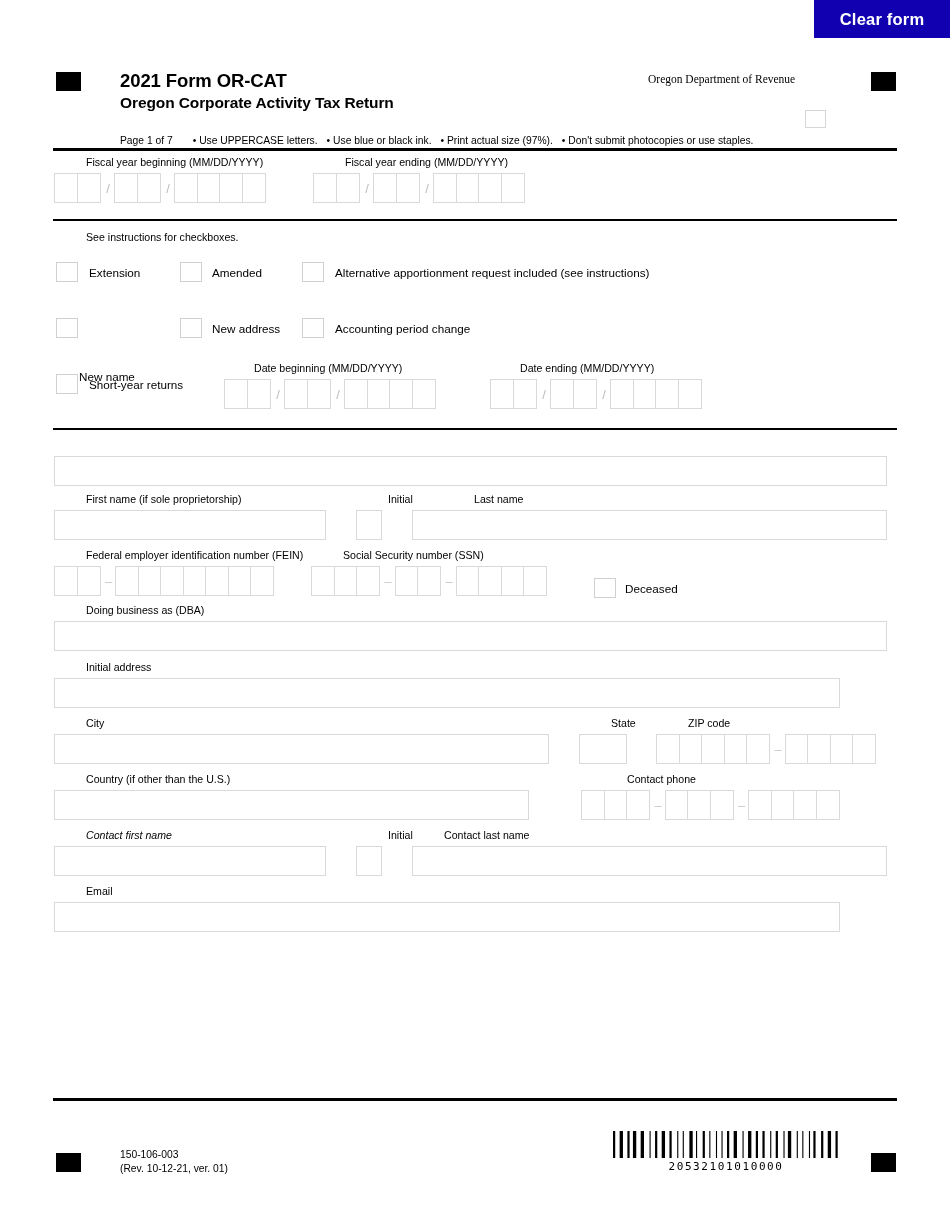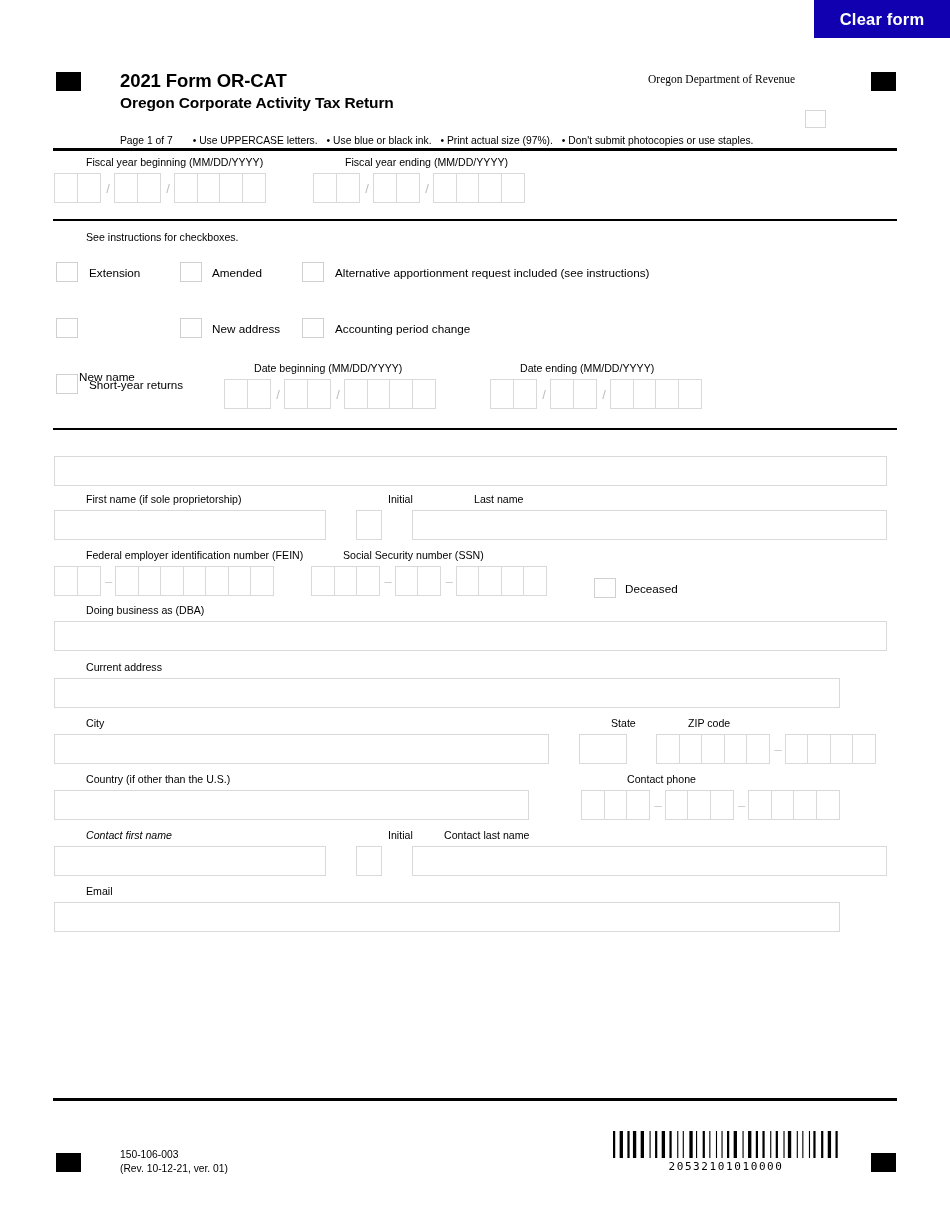--- a/index.html
+++ b/index.html
@@ -349,21 +349,21 @@
     <div class="cell"></div>
     <div class="cell"></div>
   </div>
 
   <div class="cbox" style="left:594px;top:578px;"></div>
   <div class="cbox-label" style="left:625px;top:582px;">Deceased</div>
 
   <div class="lbl" style="left:54px;top:604px;">Doing business as (DBA)</div>
   <div class="field" style="left:54px;top:621px;width:833px;"></div>
 
-  <div class="lbl" style="left:54px;top:661px;">Current address</div>
+  <div class="lbl" style="left:54px;top:661px;">Initial address</div>
   <div class="field" style="left:54px;top:678px;width:786px;"></div>
 
   <div class="lbl" style="left:54px;top:717px;">City</div>
   <div class="field" style="left:54px;top:734px;width:495px;"></div>
 
   <div class="lbl" style="left:579px;top:717px;">State</div>
   <div class="field" style="left:579px;top:734px;width:48px;"></div>
 
   <div class="lbl" style="left:656px;top:717px;">ZIP code</div>
   <div class="cellgroup" style="left:656px;top:734px;">

